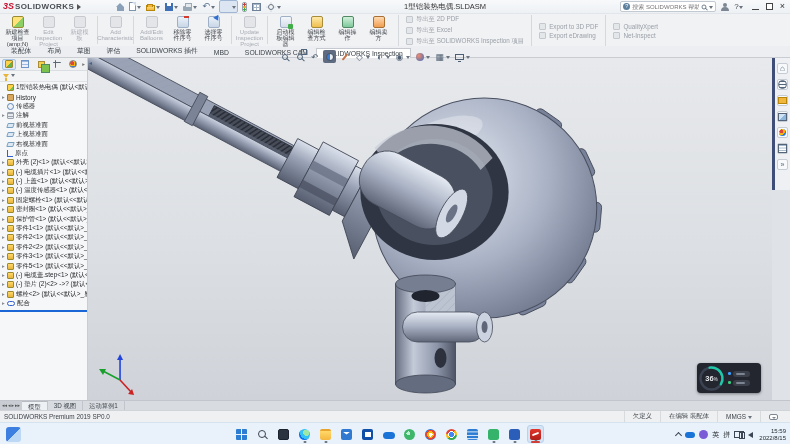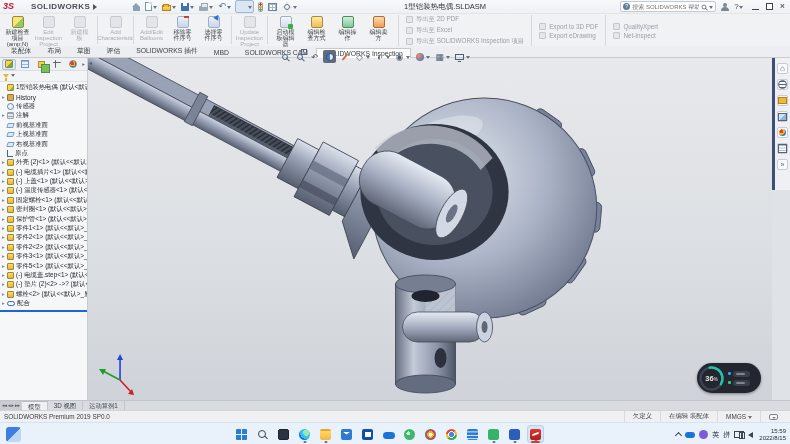--- a/index.html
+++ b/index.html
@@ -1,20 +1,20 @@
 <!DOCTYPE html>
 <html><head>
 <meta charset="utf-8">
 <style>
   *{box-sizing:border-box;margin:0;padding:0;font-family:"Liberation Sans","DejaVu Sans",sans-serif;}
   html,body{width:790px;height:444px;overflow:hidden;background:#e8e8e8;position:relative;}
 
   
   .titlebar{height:14px;background:linear-gradient(#f7f9fb,#eef1f4);display:flex;align-items:center;padding:0 3px;position:relative;border-bottom:1px solid #e2e5e9;}
-  .logo{display:flex;align-items:center;gap:17px;}
+  .logo{display:flex;align-items:center;gap:1px;}
   .logo .mark{color:#c8102e;font-weight:bold;font-style:italic;font-size:9px;line-height:9px;}
   .logo .word{color:#4a4f55;font-weight:bold;font-size:8px;letter-spacing:.4px;}
   .logo-caret{width:0;height:0;border:3px solid transparent;border-left:4px solid #555;margin:0 4px 0 3px;}
   .qat{display:flex;align-items:center;gap:3px;margin-left:28px;}
   .qat .qbtn{display:flex;align-items:center;gap:1px;padding:0 1px;height:13px;}
   .qat .pressed{background:#dce6f2;border:1px solid #9fb6d4;border-radius:2px;}
   .caret{width:0;height:0;border:2px solid transparent;border-top:3px solid #6a737e;margin-top:3px;}
   .wtitle{position:absolute;left:404px;top:2px;font-size:7.5px;color:#333;}
   .tb-right{margin-left:auto;display:flex;align-items:center;gap:5px;}
   .searchbox{width:96px;height:11px;background:#fff;border:1px solid #c3c9d1;border-radius:2px;display:flex;align-items:center;padding:0 2px;gap:2px;}
@@ -144,21 +144,21 @@
   .tpi-home::before{content:'⌂';}
   .tpi-globe{border-radius:2px;}
   .tpi-globe::before{content:'';width:7px;height:7px;border:1.1px solid #54657a;border-radius:50%;background-image:linear-gradient(#54657a 1px,transparent 1px);background-size:100% 3px;}
   .tpi-folder::before{content:'';width:7px;height:5px;background:#f0b73c;border:1px solid #b8860b;}
   .tpi-pal::before{content:'';width:7px;height:6px;border:1px solid #54657a;background:linear-gradient(135deg,#cfe3f5 50%,#8fb7db 50%);}
   .tpi-ball::before{content:'';width:7px;height:7px;border-radius:50%;background:radial-gradient(circle at 35% 35%,#e04438 0 2px,#f5b50d 2px 3.4px,#2f7ad0 3.4px 5px);}
   .tpi-props::before{content:'';width:7px;height:7px;background:#fff;border:1px solid #54657a;background-image:linear-gradient(#9db3c9 1px,transparent 1px);background-size:100% 2.6px;}
   .tpi-share::before{content:'»';font-size:7px;color:#54657a;}
 
   
-  .overlay36{position:absolute;left:697px;top:363px;width:64px;height:30px;background:#23262e;border-radius:15px;z-index:25;display:flex;align-items:center;box-shadow:0 1px 3px rgba(0,0,0,.4);}
+  .overlay36{position:absolute;left:697px;top:363px;width:64px;height:30px;background:#23262e;border-radius:4px;z-index:25;display:flex;align-items:center;box-shadow:0 1px 3px rgba(0,0,0,.4);}
   .ov-circle{width:27px;height:27px;margin-left:1px;position:relative;flex:0 0 auto;}
   .ov-circle svg{position:absolute;inset:0;}
   .ov-text{position:absolute;inset:0;display:flex;align-items:center;justify-content:center;color:#e8eaee;font-size:7.5px;font-weight:bold;}
   .ov-text .unit{font-size:4.5px;font-weight:normal;margin-top:2px;}
   .ov-rows{display:flex;flex-direction:column;gap:3px;margin-left:3px;}
   .ov-row{display:flex;align-items:center;gap:2px;}
   .ov-dot{width:2.5px;height:2.5px;border-radius:50%;}
   .ov-pill{width:17px;height:6px;border-radius:3px;background:#3a3f4a;position:relative;}
   .ov-pill::after{content:'';position:absolute;left:3px;top:2px;width:9px;height:2px;background:#7d8492;border-radius:1px;}
 

